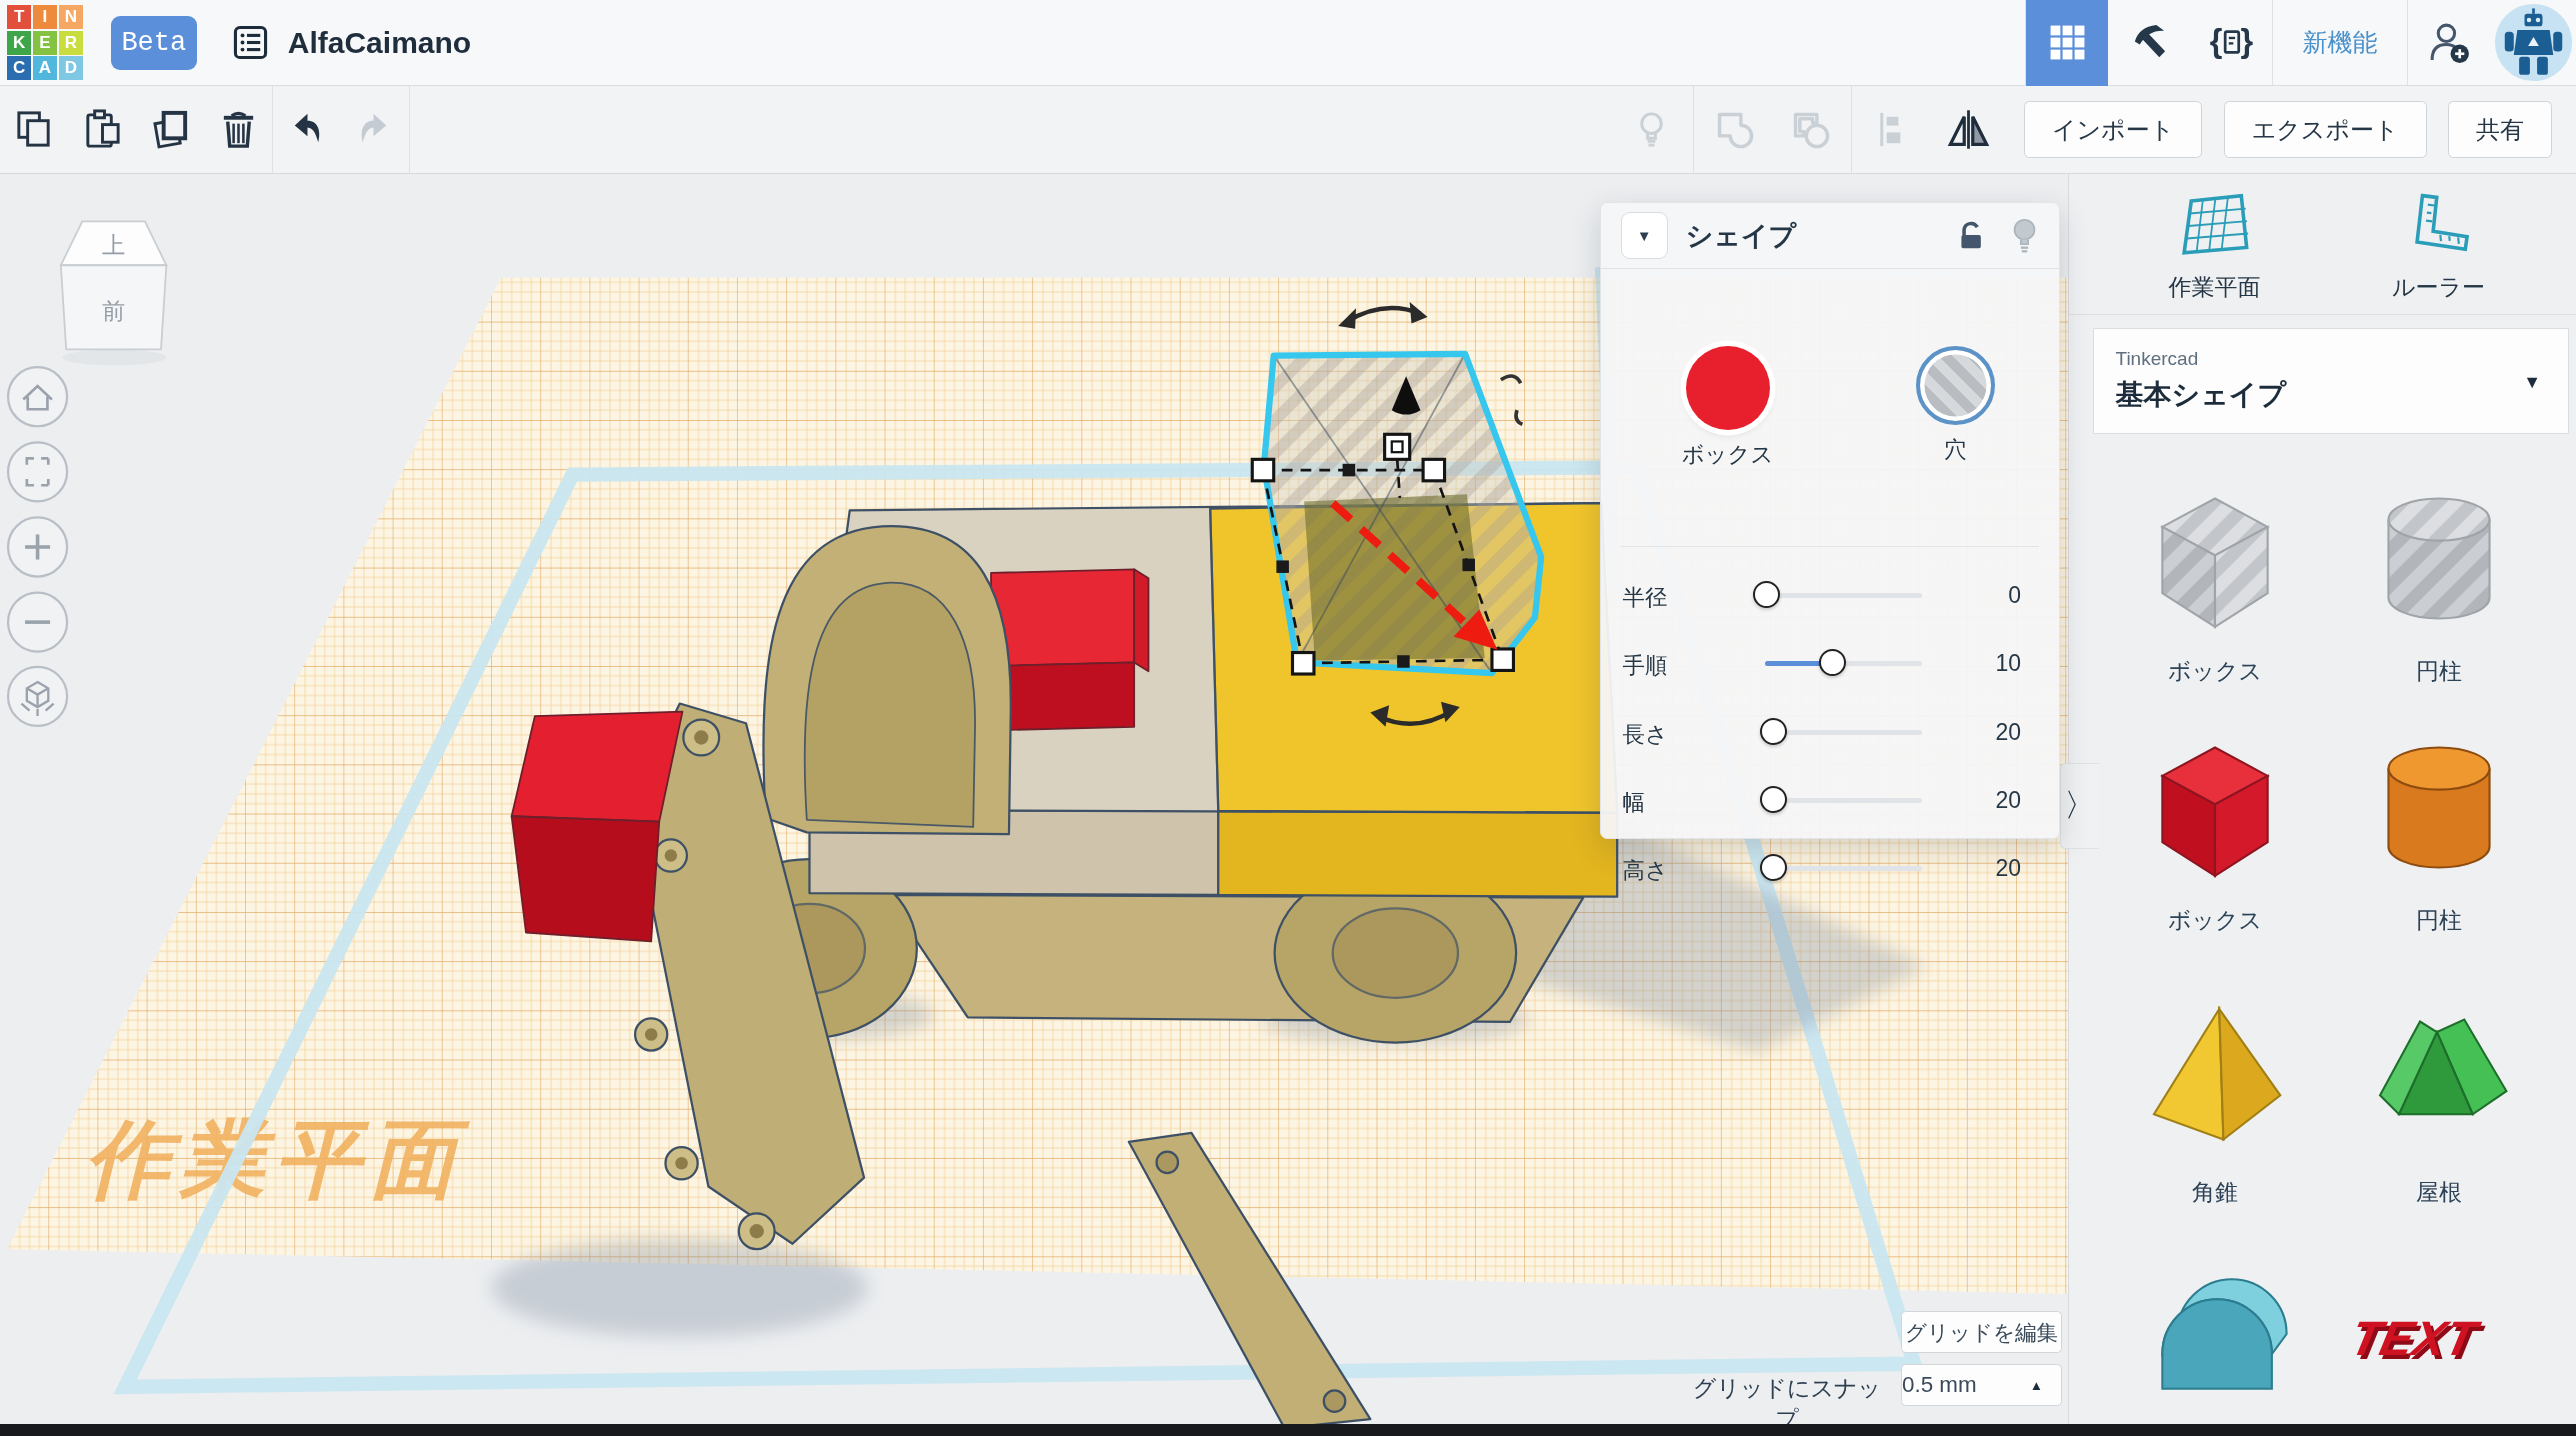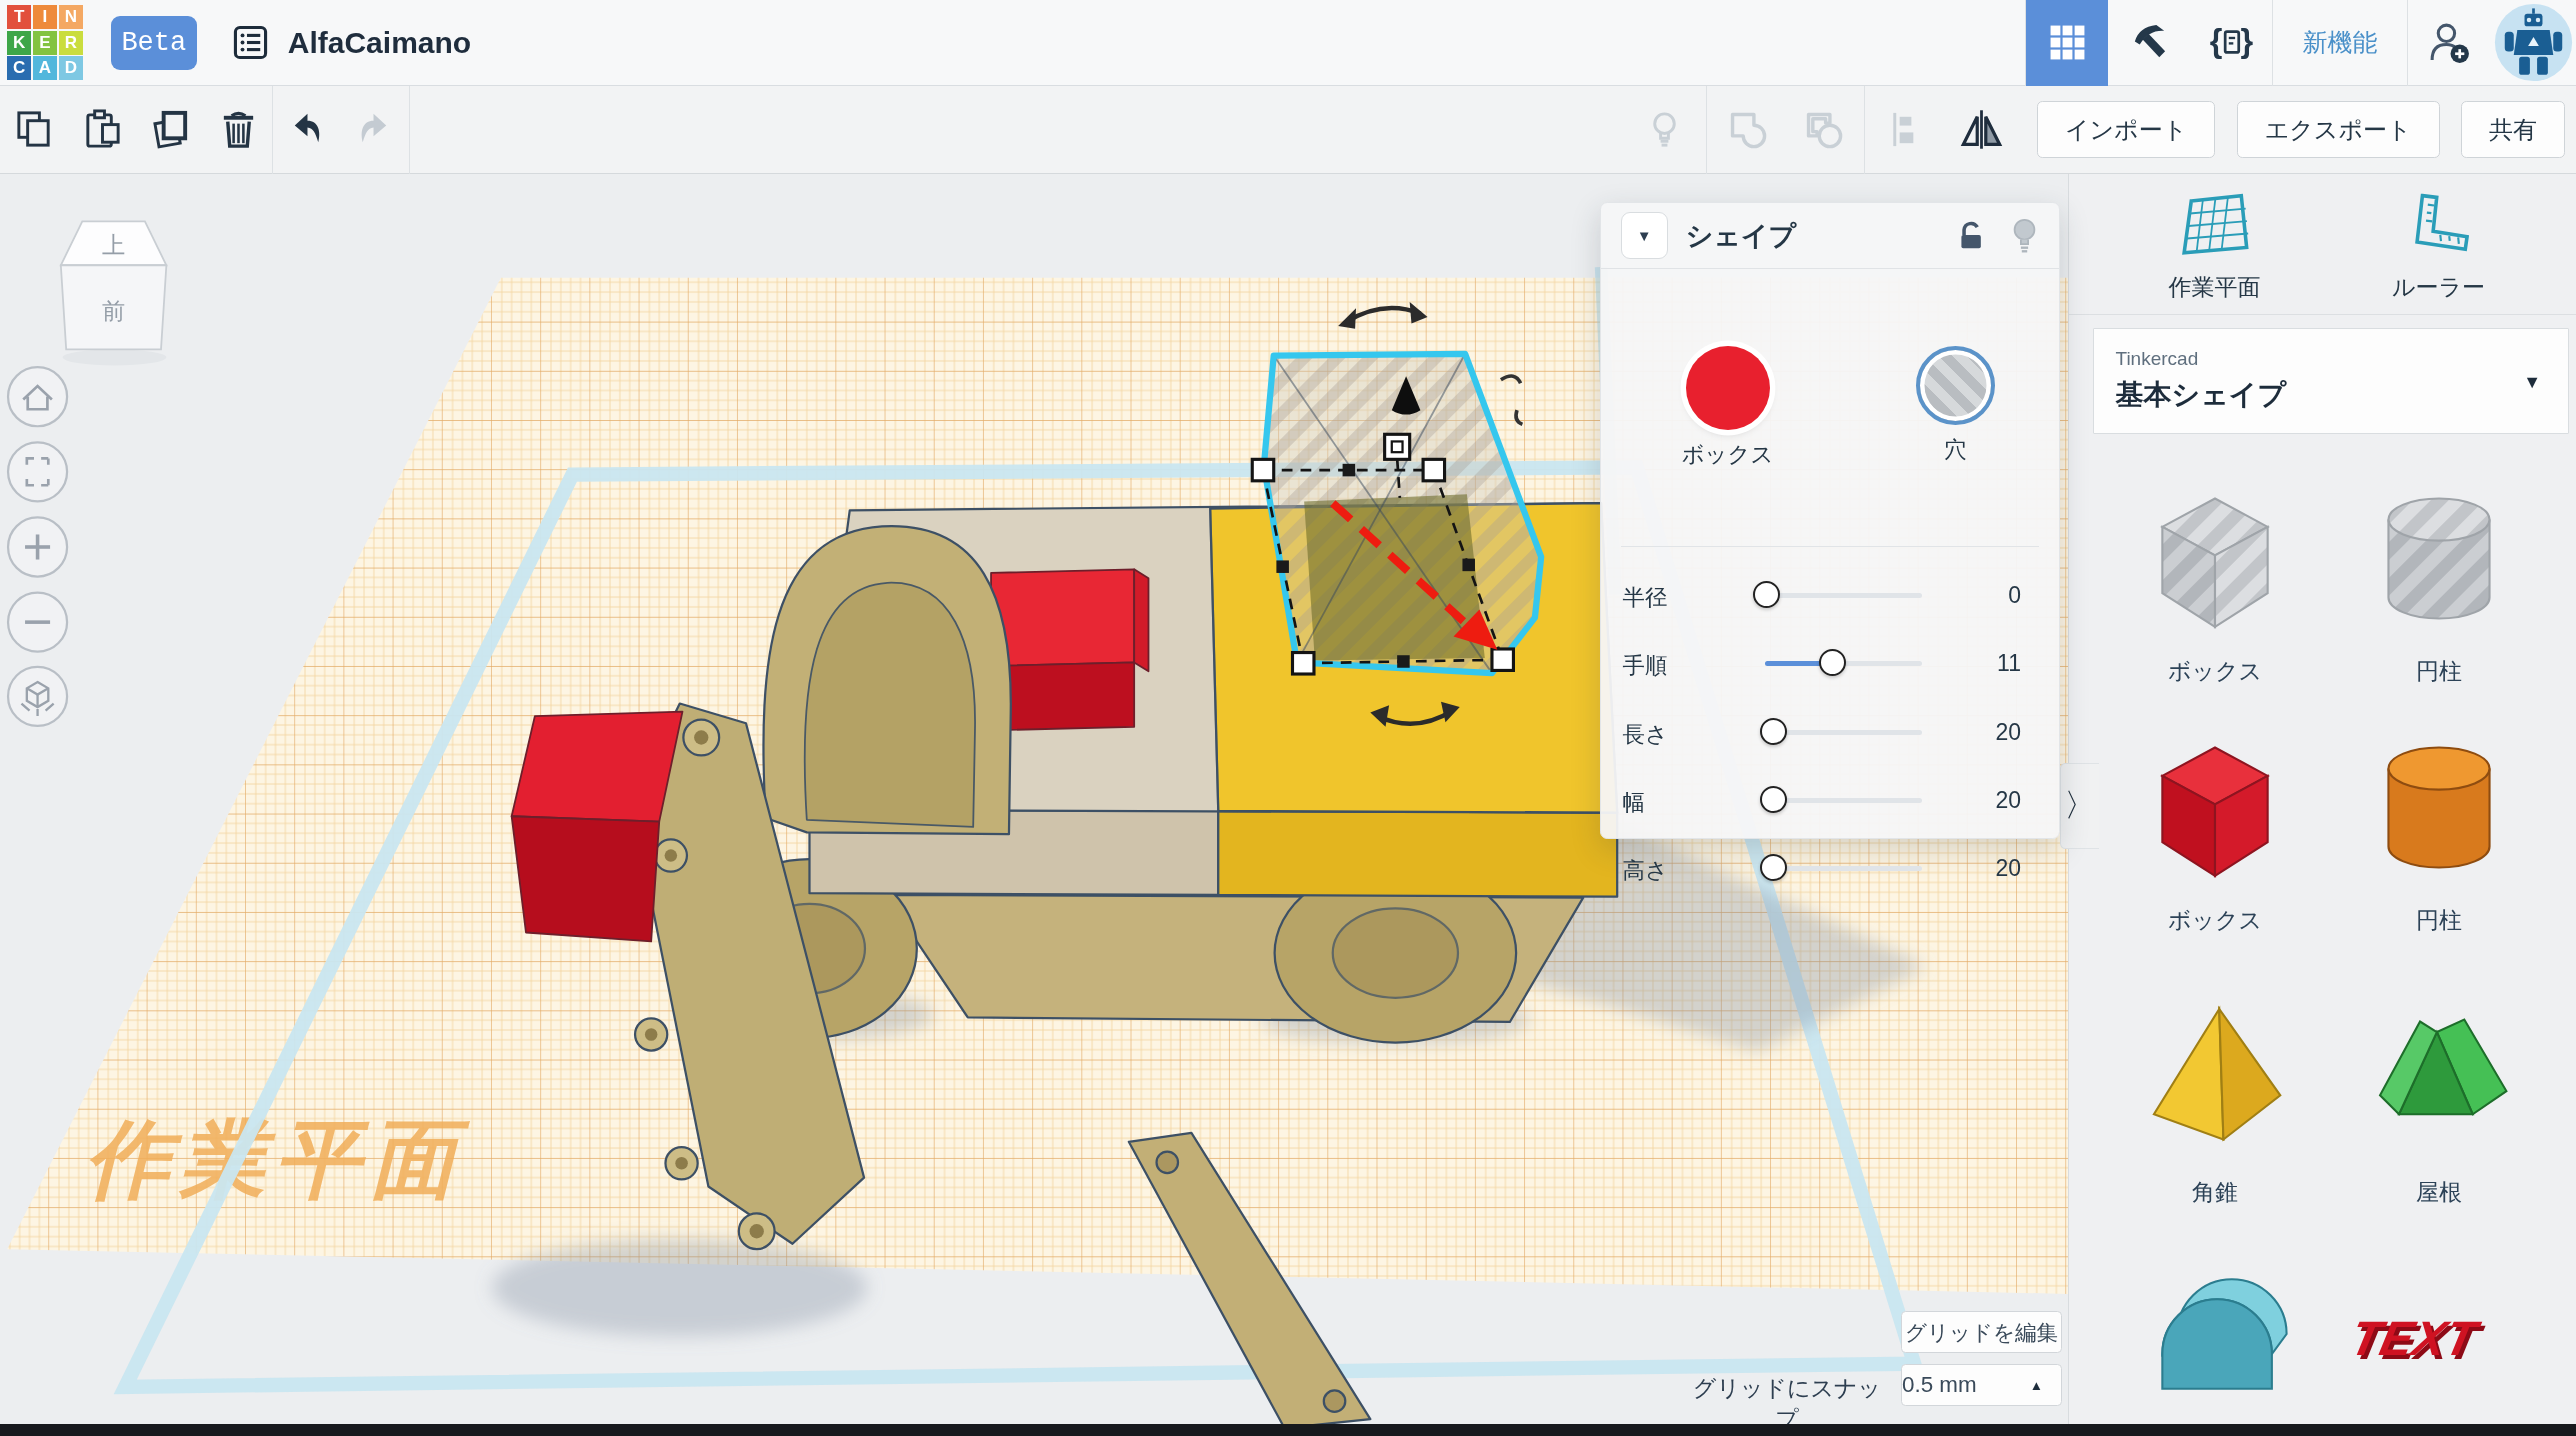--- a/index.html
+++ b/index.html
@@ -27,21 +27,21 @@
                font-size:25px; font-family:inherit; }
   .avatar-btn { width:86px; height:86px; border:none; background:none; display:flex;
                 align-items:center; justify-content:center; }
 
   
   .toolbar { position:absolute; left:0; top:86px; width:2576px; height:88px; background:#f2f3f4;
              border-bottom:0.9px solid #d5d9dc; display:flex; align-items:center; z-index:40; }
   .tb-btn { width:68px; height:68px; background:none; border:none; display:flex;
             align-items:center; justify-content:center; }
   .tb-sep { width:0.9px; height:88px; background:#dde1e4; }
-  .tb-right { margin-left:auto; display:flex; align-items:center; gap:7.2px; padding-right:11px; }
+  .tb-right { margin-left:auto; display:flex; align-items:center; gap:7.2px; padding-right:24px; }
   .tb-text-btn { height:57px; padding:0 27px; background:#fdfdfd; border:0.9px solid #cfd4d8;
                  border-radius:5.4px; font-size:24px; color:#253746; font-family:inherit; margin-left:14.3px; }
 
   
   .stage { position:absolute; left:0; top:174px; width:2068px; height:1263px; }
   .stage svg.scene { position:absolute; left:0; top:0; }
 
   
   .shape-panel { position:absolute; left:1600px; top:28px; width:460px; height:637px;
                  background:rgba(245,246,247,0.95); border:0.9px solid #e2e5e8; border-radius:7.2px;
@@ -495,21 +495,21 @@
             <div class="slider-handle" style="left:-12.5px;"></div>
           </div>
           <span class="slider-value">0</span>
         </div>
         <div class="slider-row" style="top:377px;">
           <span class="slider-label">手順</span>
           <div class="slider-track">
             <div class="slider-fill" style="width:66px;"></div>
             <div class="slider-handle" style="left:54px;"></div>
           </div>
-          <span class="slider-value">11</span>
+          <span class="slider-value">10</span>
         </div>
         <div class="slider-row" style="top:446px;text-align:center;">
           <span class="slider-label">長さ</span>
           <div class="slider-track">
             <div class="slider-handle" style="left:-5.4px;"></div>
           </div>
           <span class="slider-value">20</span>
         </div>
         <div class="slider-row" style="top:514px;">
           <span class="slider-label">幅</span>

